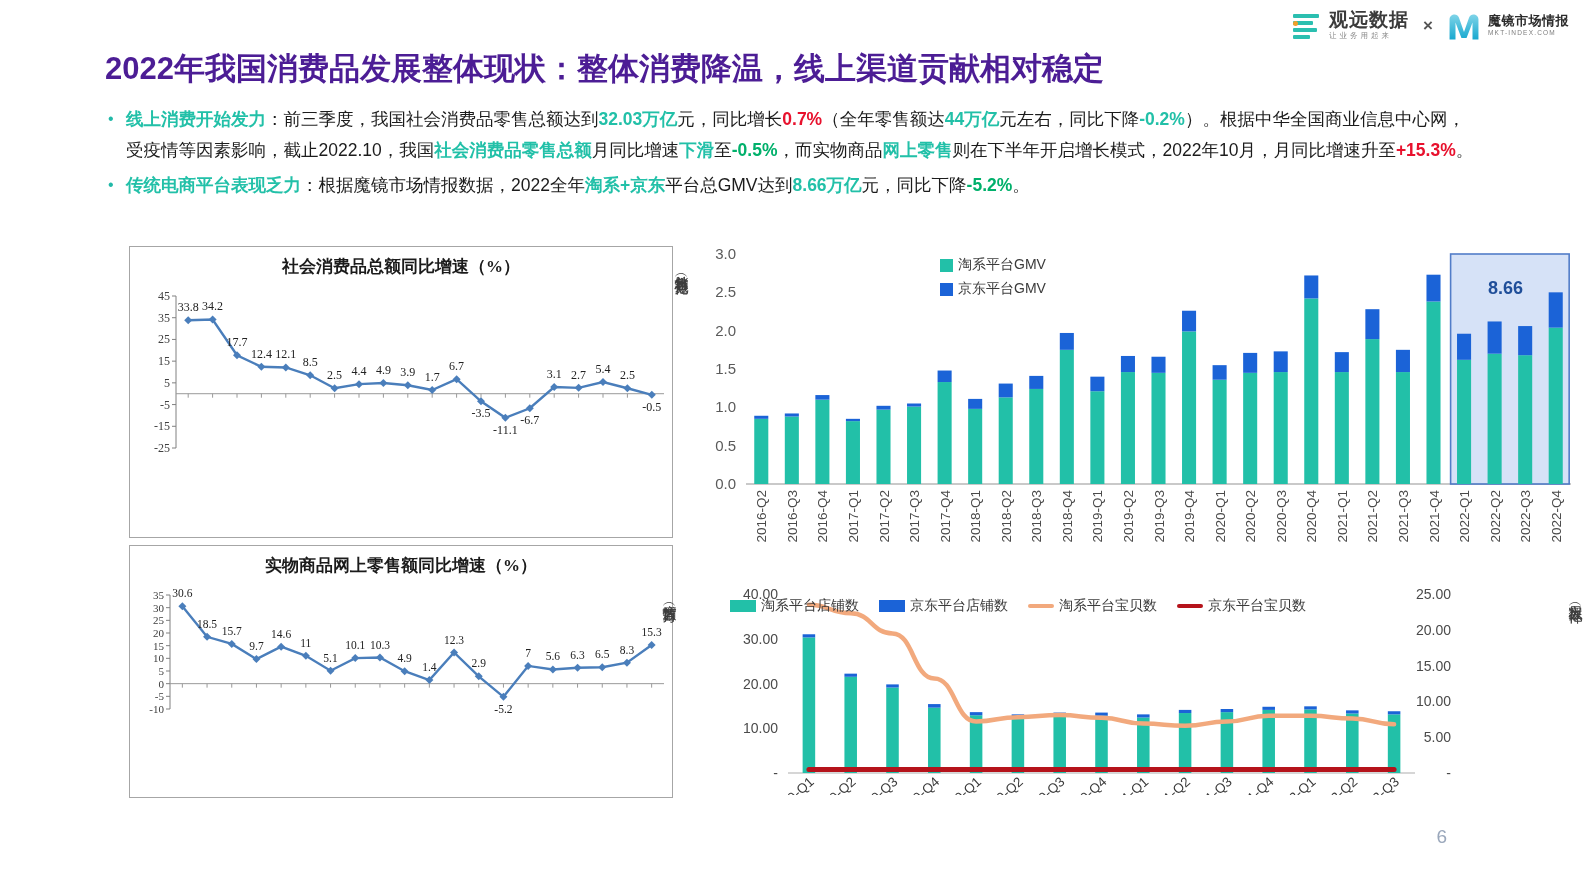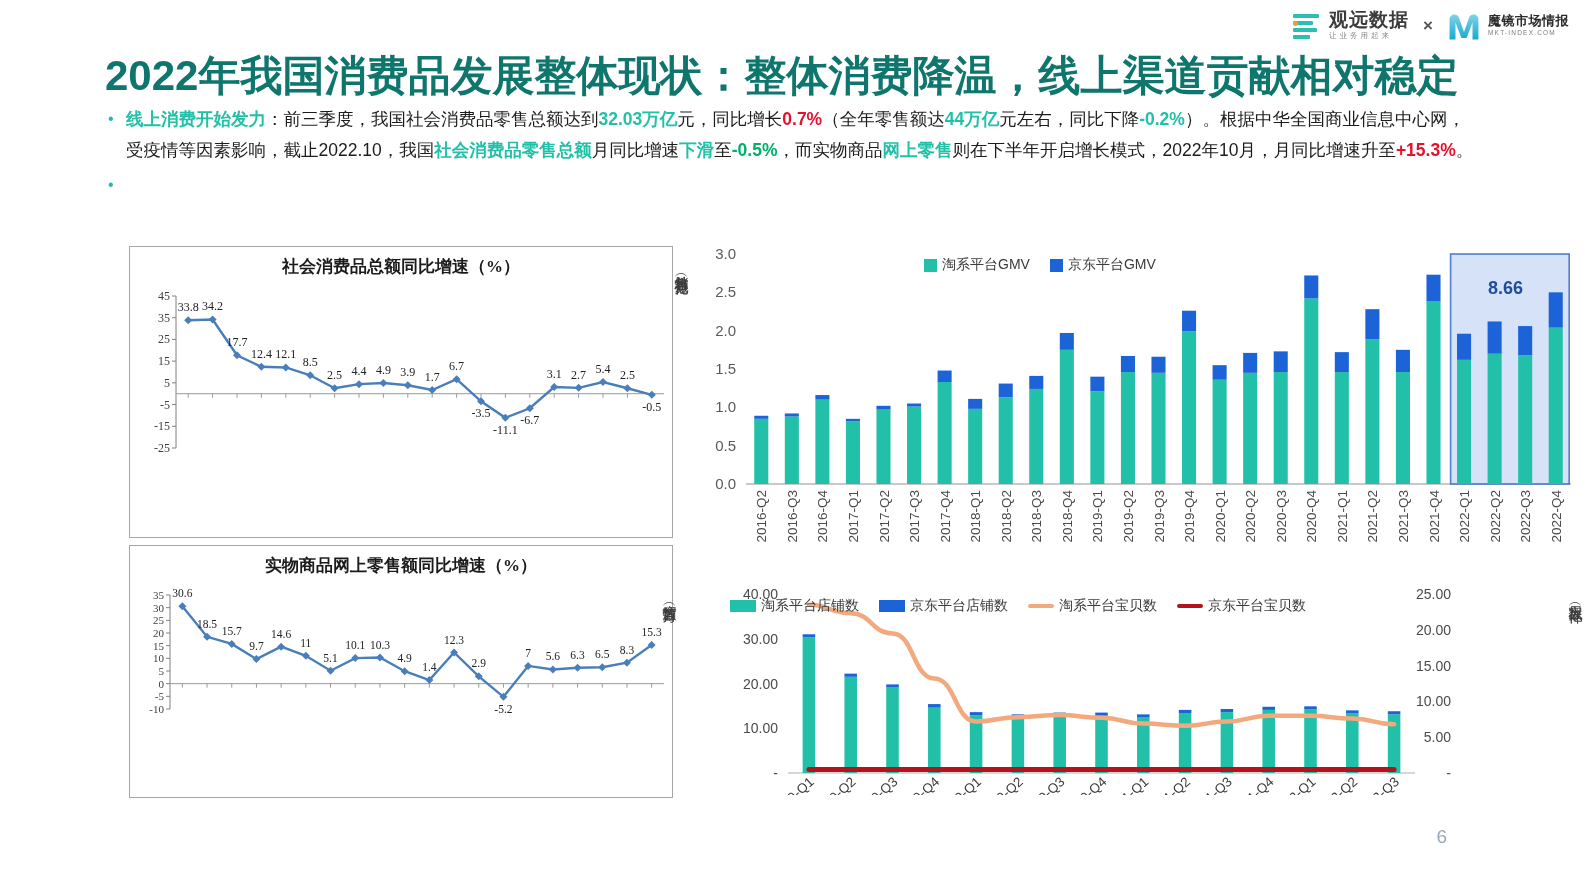--- a/index.html
+++ b/index.html
@@ -27,21 +27,21 @@
   .x-sep { font-size:17px; color:#555; font-weight:600; }
   .logo-mirror { display:flex; align-items:center; gap:7px; }
   .mj-mark { width:34px; height:30px; }
   .mj-text-wrap { display:flex; flex-direction:column; }
   .mj-name { font-size:13px; font-weight:bold; color:#2b2b2b; letter-spacing:.5px; line-height:15px;}
   .mj-sub { font-size:6.5px; color:#7d7d7d; letter-spacing:1.2px; line-height:10px;}
 
   
   .title {
     position:absolute; left:105px; top:48px;
-    font-size:42px; font-weight:bold; color:#0f766e; letter-spacing:0px;
+    font-size:31px; font-weight:bold; color:#4c1d95; letter-spacing:0px;
     white-space:nowrap;
   }
 
   
   .bullets { position:absolute; left:108px; top:104px; width:1370px; }
   .bullet { display:flex; align-items:flex-start; margin-bottom:4px; }
   .bullet .dot { color:#22b9a8; font-size:16px; line-height:30px; width:18px; flex:0 0 18px; }
   .bullet .btext { font-size:17.5px; line-height:31px; color:#1c1c1c; }
   .tq { color:#22c0a8; font-weight:bold; }
   .tr { color:#e8112d; font-weight:bold; }
@@ -113,20 +113,21 @@
 
   <div class="title">2022年我国消费品发展整体现状：整体消费降温，线上渠道贡献相对稳定</div>
 
   <div class="bullets">
     <div class="bullet">
       <span class="dot">•</span>
       <span class="btext" id="b1"><span class="tq">线上消费开始发力</span><span>：前三季度，我国社会消费品零售总额达到</span><span class="tq">32.03万亿</span><span>元，同比增长</span><span class="tr">0.7%</span><span>（全年零售额达</span><span class="tq">44万亿</span><span>元左右，同比下降</span><span class="tq">-0.2%</span><span>）。根据中华全国商业信息中心网，受疫情等因素影响，截止2022.10，我国</span><span class="tq">社会消费品零售总额</span><span>月同比增速</span><span class="tq">下滑</span><span>至</span><span class="tg">-0.5%</span><span>，而实物商品</span><span class="tq">网上零售</span><span>则在下半年开启增长模式，2022年10月，月同比增速升至</span><span class="tr">+15.3%</span><span>。</span></span>
     </div>
     <div class="bullet">
       <span class="dot">•</span>
+      <span class="btext" id="b2"><span class="tq">传统电商平台表现乏力</span><span>：根据魔镜市场情报数据，2022全年</span><span class="tq">淘系+京东</span><span>平台总GMV达到</span><span class="tq">8.66万亿</span><span>元，同比下降</span><span class="tg">-5.2%</span><span>。</span></span>
     </div>
   </div>
 
   <div class="frame" id="lineChartTop">
     <div class="ch-title">社会消费品总额同比增速（%）</div>
     <div class="plotwrap">
         <svg id="svgLine0" width="542" height="262">
           <text x="40" y="174" text-anchor="end" font-size="12" fill="#404040" font-family="&quot;Liberation Serif&quot;,serif">-25</text>
           <line x1="42" y1="170" x2="46" y2="170" stroke="#808080" stroke-width="1"></line>
           <text x="40" y="152.28571428571428" text-anchor="end" font-size="12" fill="#404040" font-family="&quot;Liberation Serif&quot;,serif">-15</text>
@@ -336,21 +337,21 @@
           <text x="0" y="0" font-size="11" fill="#1a1a1a" font-family="&quot;Liberation Serif&quot;,serif" text-anchor="end" font-weight="bold" transform="translate(451.55,224) rotate(-90)">7月</text>
           <text x="0" y="0" font-size="11" fill="#1a1a1a" font-family="&quot;Liberation Serif&quot;,serif" text-anchor="end" font-weight="bold" transform="translate(476.25,224) rotate(-90)">8月</text>
           <text x="0" y="0" font-size="11" fill="#1a1a1a" font-family="&quot;Liberation Serif&quot;,serif" text-anchor="end" font-weight="bold" transform="translate(500.95,224) rotate(-90)">9月</text>
           <text x="0" y="0" font-size="11" fill="#1a1a1a" font-family="&quot;Liberation Serif&quot;,serif" text-anchor="end" font-weight="bold" transform="translate(525.65,224) rotate(-90)">10月</text>
         </svg>
       </div>
   </div>
 
   <div id="gmvChart">
     <div class="axis-title-v" id="gmvAxisTitle" style="left: 6px; top: 18px;">总销售额（万亿元）</div>
-    <div class="legend-row" id="gmvLegend" style="left:256px; top:10px;">
+    <div class="legend-row" id="gmvLegend" style="left:272px; top:10px;flex-direction:column;">
         <div class="lg-item">
           <span class="lg-sw" style="background: rgb(34, 192, 168);"></span>
           <span>淘系平台GMV</span>
         </div>
         <div class="lg-item">
           <span class="lg-sw" style="background: rgb(27, 99, 215);"></span>
           <span>京东平台GMV</span>
         </div>
       </div>
     <div class="hl-value" id="gmvHighlight" style="left: 819.889px; top: 12px;">8.66</div>

